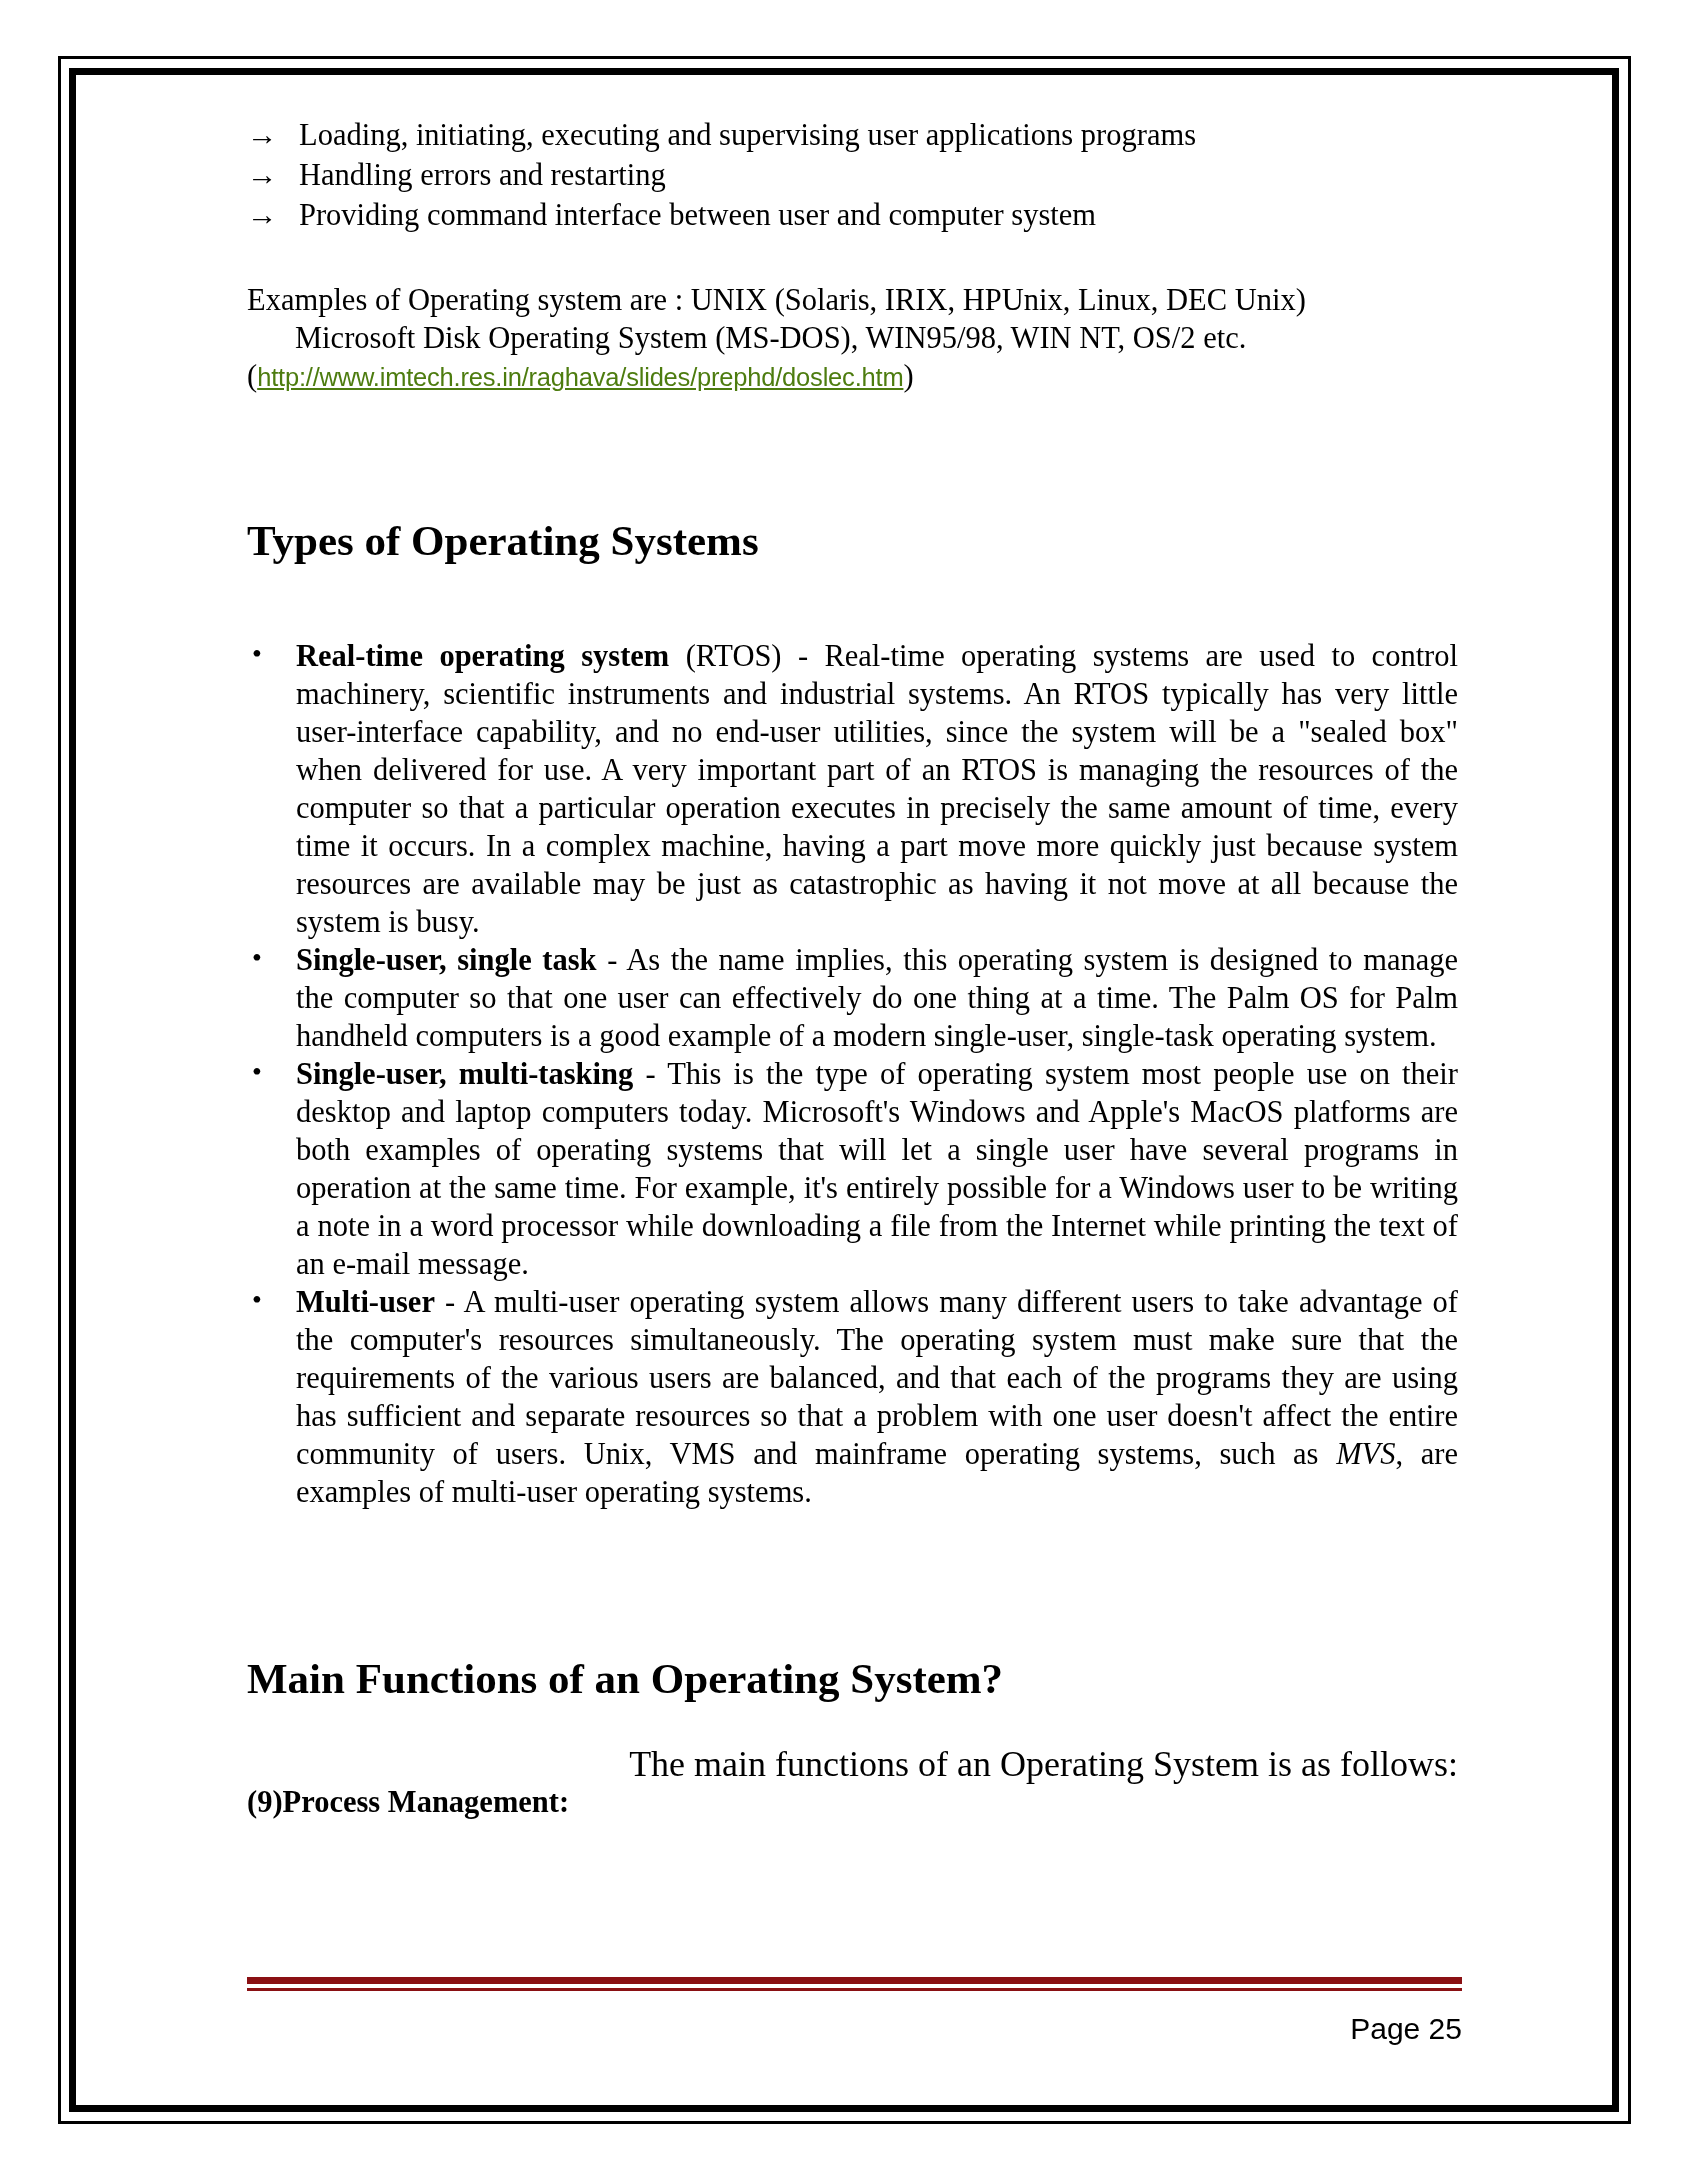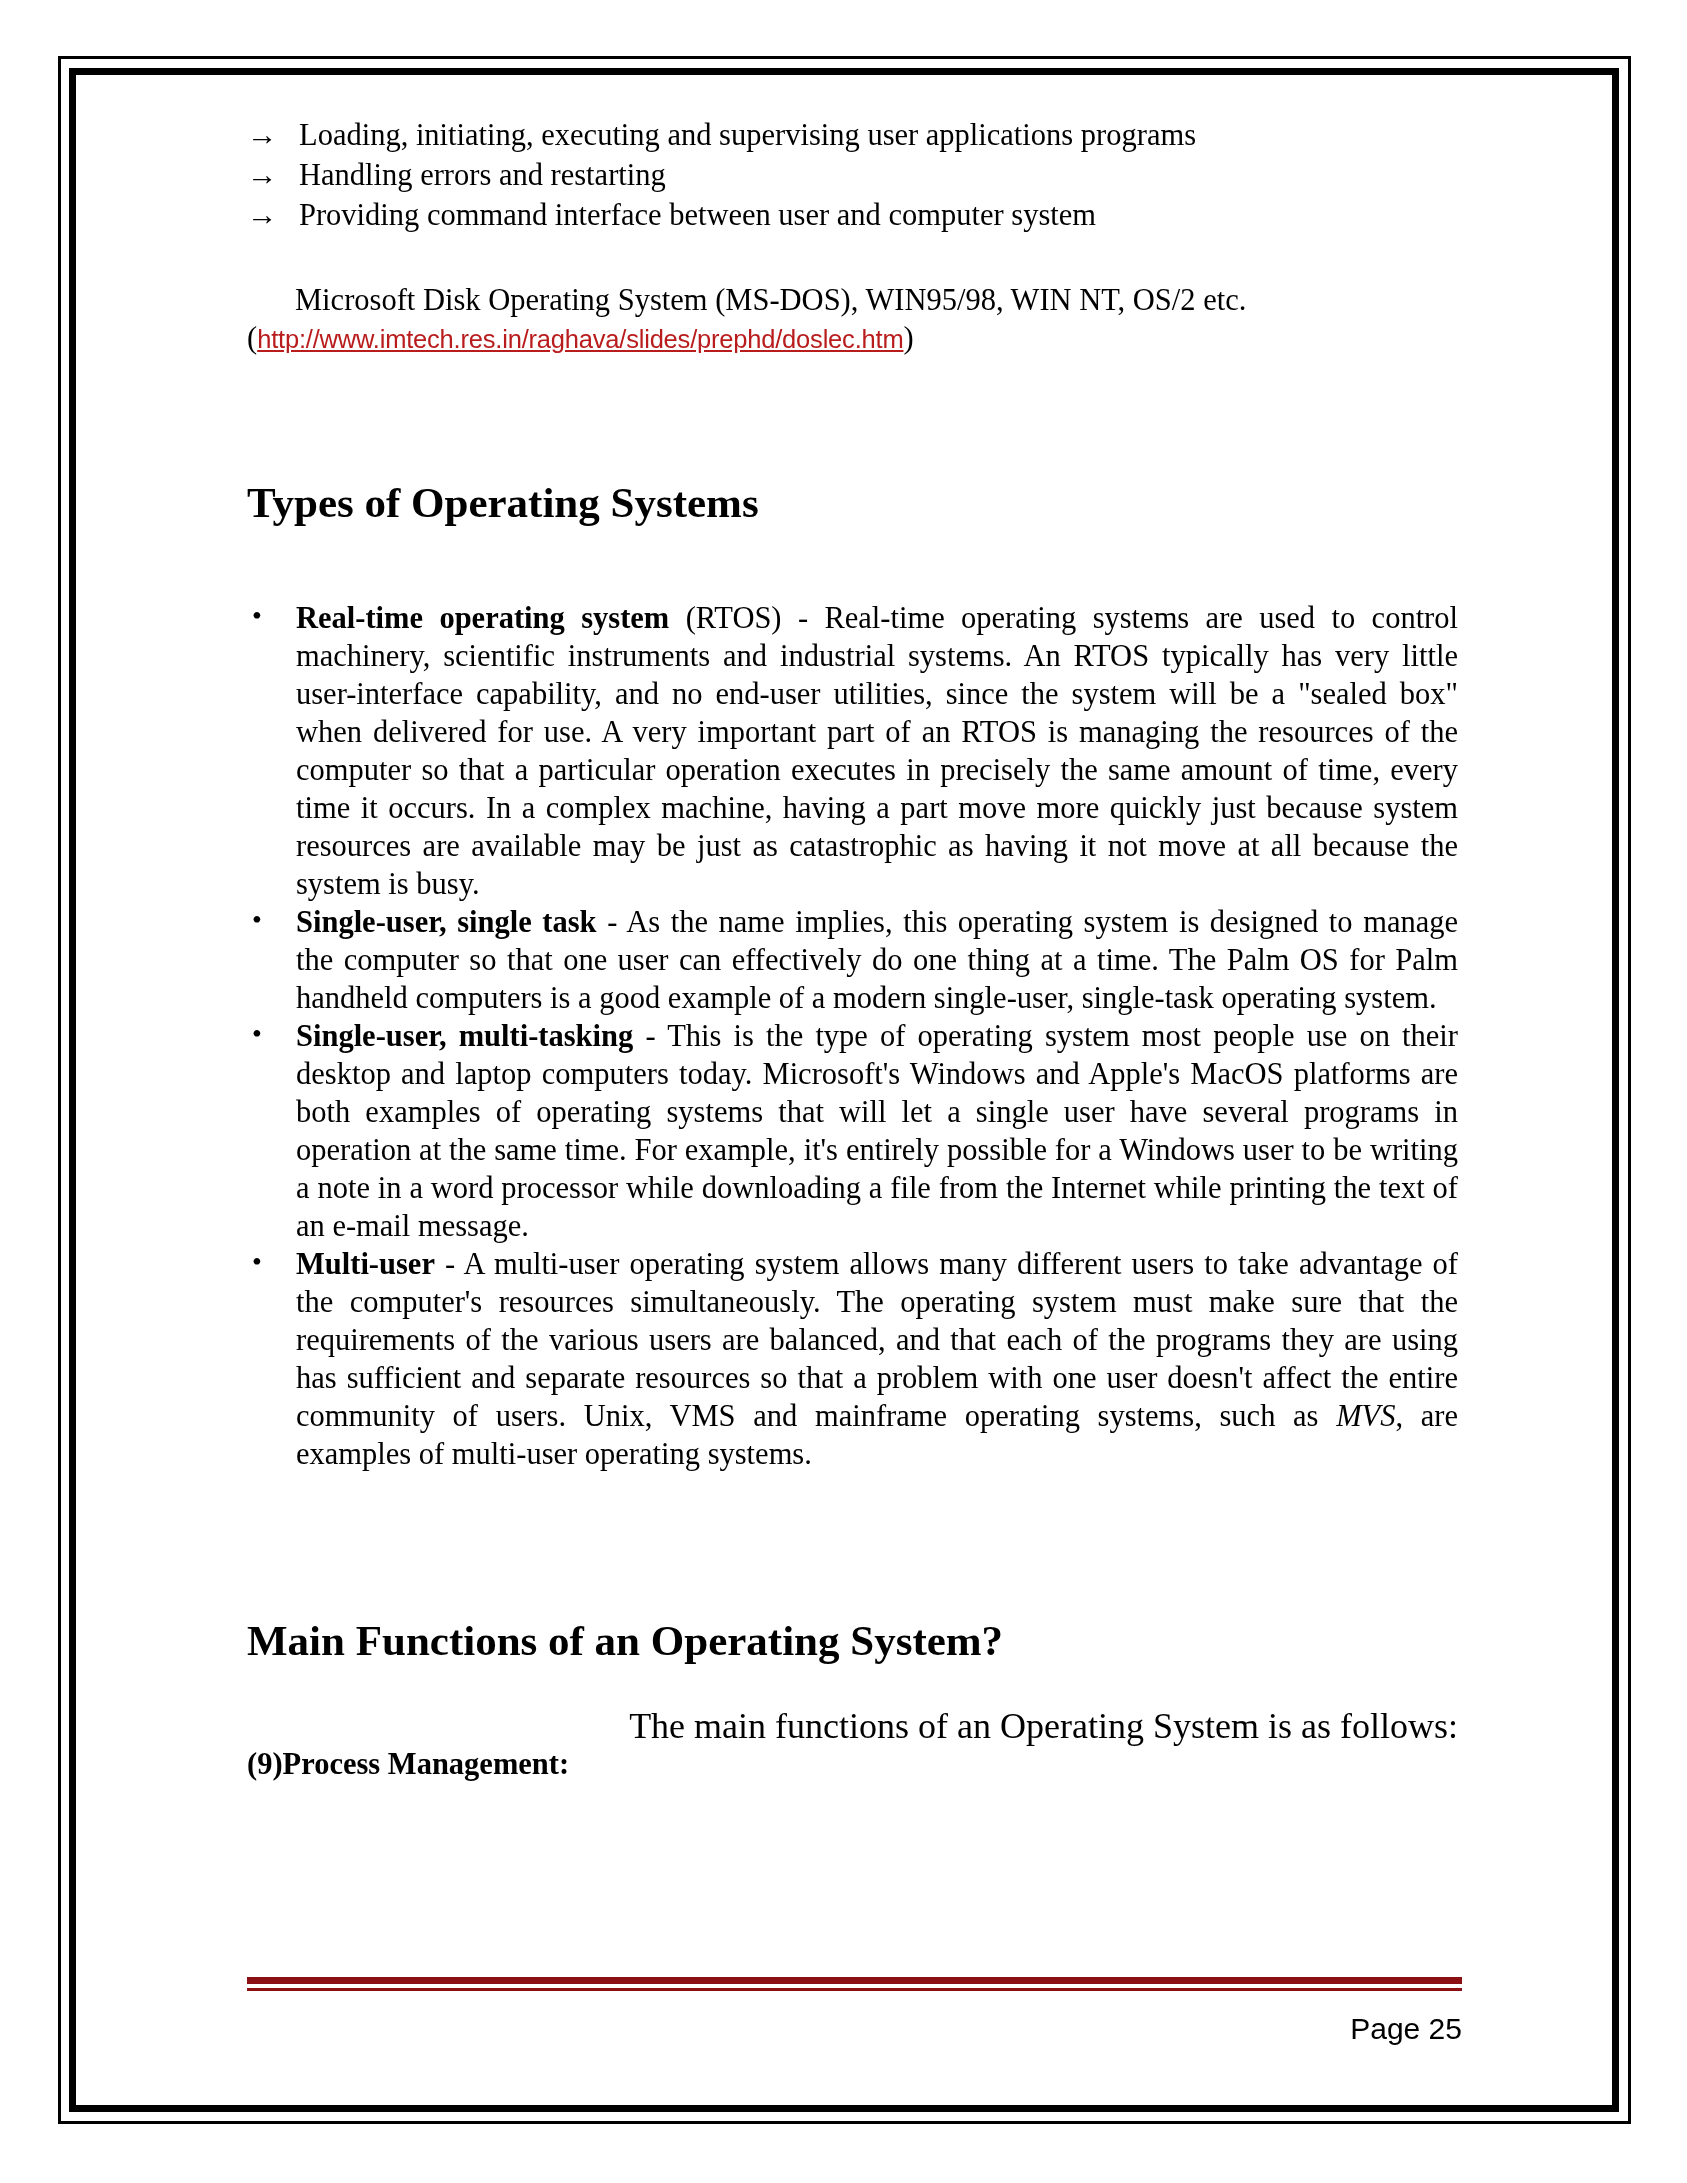--- a/index.html
+++ b/index.html
@@ -75,21 +75,21 @@
   .spacer-xl { height: 124px; }
   .hang-just {
     font-size: 30.5px;
     line-height: 38px;
     text-align: justify;
     padding-left: 48px;
     text-indent: -48px;
   }
 
   a.url-link, .url-link {
-    color: #b91c1c;
+    color: #4d7c0f;
     text-decoration: underline;
     font-family: "Liberation Sans", sans-serif;
     font-size: 25.5px;
     letter-spacing: -0.2px;
   }
   .paren { font-family: "Liberation Serif", serif; font-size: 30.5px; color: #000; }
 
   h2.section-heading {
     font-size: 43px;
     font-weight: bold;
@@ -181,20 +181,23 @@
       </li>
       <li class="arrow-item">
         <span class="arrow-glyph">→</span>
         <span>Providing command interface between user and computer system</span>
       </li>
     </ul>
 
     <div class="spacer-md"></div>
 
     <div>
+      <div class="hang-just">
+        <span>Examples of Operating system are : UNIX (Solaris, IRIX, HPUnix, Linux, DEC Unix)</span>
+      </div>
       <div style="padding-left:48px; font-size:30.5px; line-height:38px;">
         <span>Microsoft Disk Operating System (MS-DOS), WIN95/98, WIN NT, OS/2 etc.</span>
       </div>
       <div style="font-size:30.5px; line-height:38px;">
         <span class="paren">(</span><span class="url-link">http://www.imtech.res.in/raghava/slides/prephd/doslec.htm</span><span class="paren">)</span>
       </div>
     </div>
 
     <div class="spacer-xl"></div>
 

